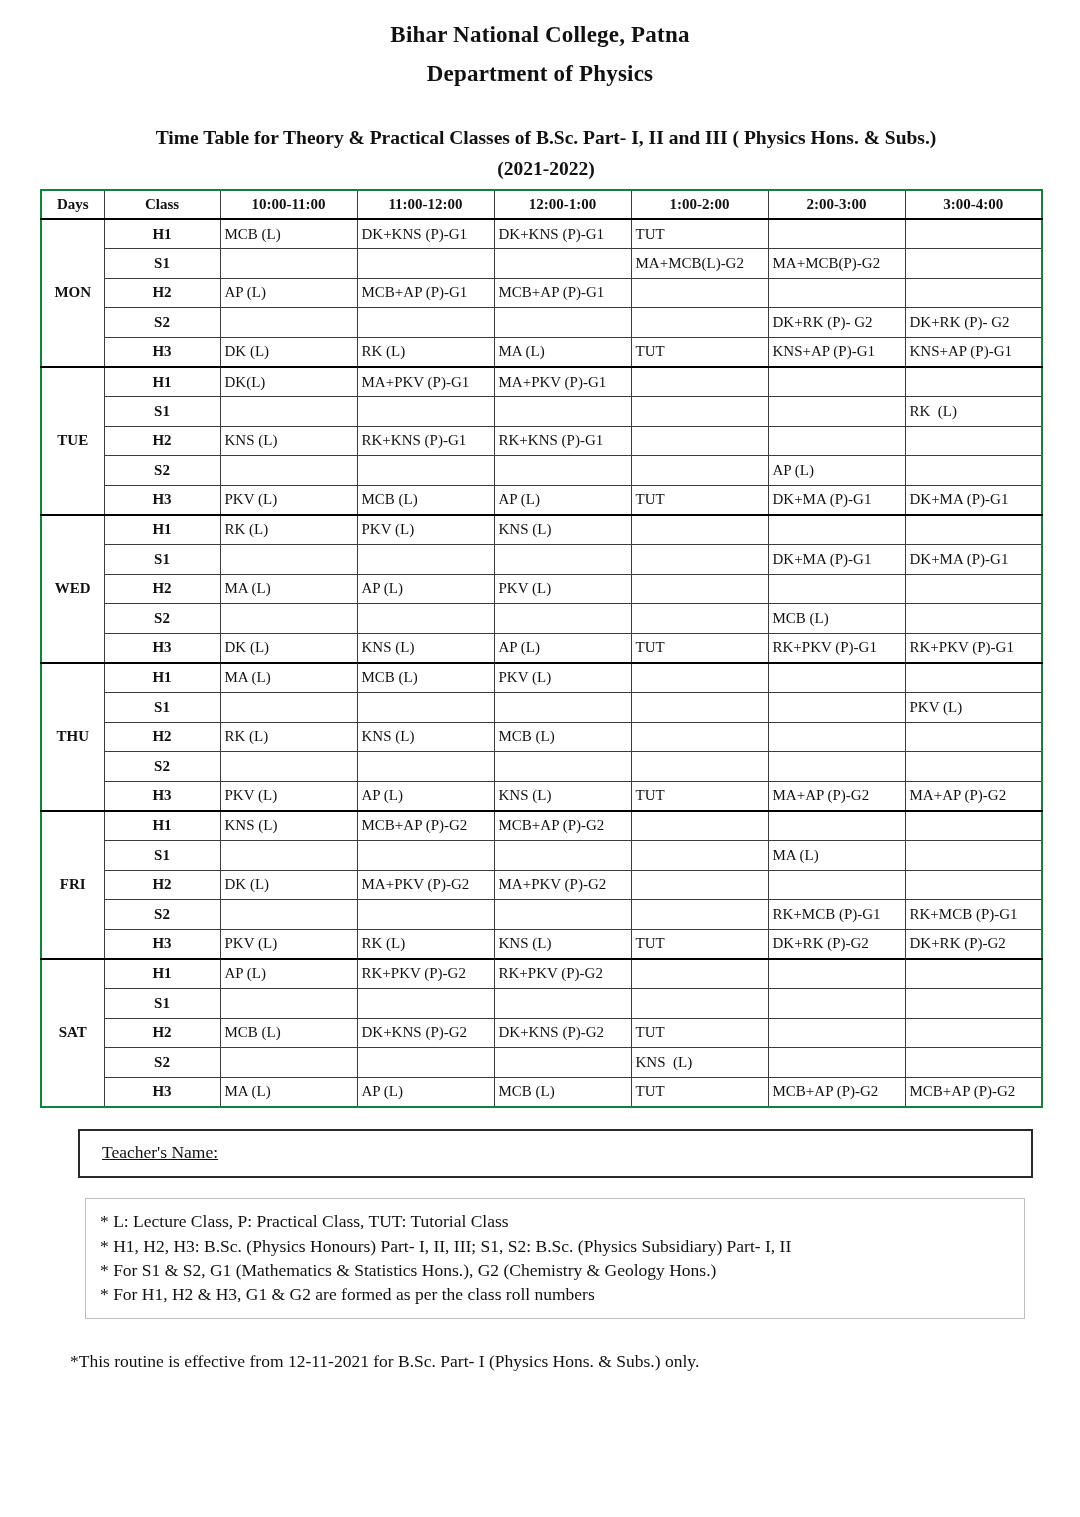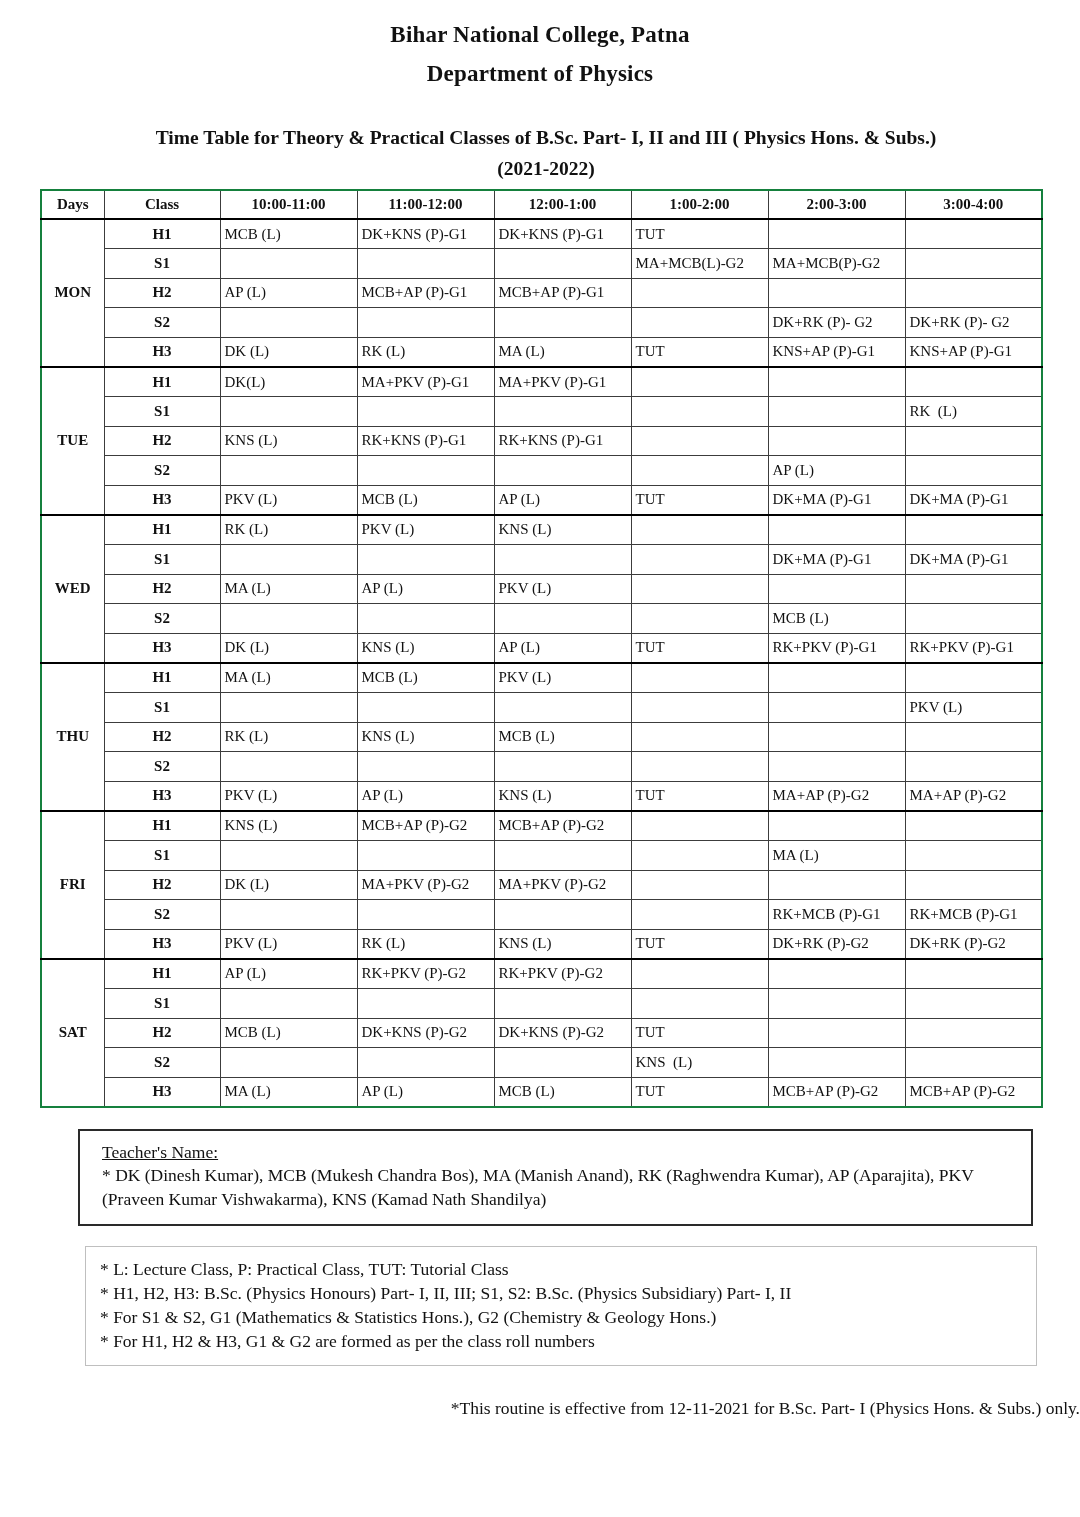--- a/index.html
+++ b/index.html
@@ -93,31 +93,30 @@
     font-size: 17.5px;
     line-height: 1.35;
   }
   .teachers-heading {
     text-decoration: underline;
   }
   .notes-box {
     margin: 20px 0 0 85px;
     width: 910px;
     border: 1px solid #bfbfbf;
-    padding: 10px 26px 12px 14px;
+    padding: 10px 14px 12px 14px;
     font-size: 17.5px;
     line-height: 1.38;
   }
   .note-line {
     margin: 0;
   }
   .footer-note {
     margin: 32px 0 0 70px;
     font-size: 17.5px;
-    text-align: right;
   }
 </style>
 </head>
 <body>
 
 <div class="page">
 
   <div class="title-block">
     <p class="title-line">Bihar National College, Patna</p>
     <p class="title-line">Department of Physics</p>
@@ -426,21 +425,20 @@
           <td class="slot-cell">MCB (L)</td>
           <td class="slot-cell">TUT</td>
           <td class="slot-cell">MCB+AP (P)-G2</td>
           <td class="slot-cell">MCB+AP (P)-G2</td>
         </tr>
       </tbody>
   </table>
 
   <div class="teachers-box">
     <span class="teachers-heading">Teacher's Name:</span><br>
-    <span>* DK (Dinesh Kumar), MCB (Mukesh Chandra Bos), MA (Manish Anand), RK (Raghwendra Kumar), AP (Aparajita), PKV (Praveen Kumar Vishwakarma), KNS (Kamad Nath Shandilya)</span>
   </div>
 
   <div class="notes-box">
       <p class="note-line">* L: Lecture Class, P: Practical Class, TUT: Tutorial Class</p>
       <p class="note-line">* H1, H2, H3: B.Sc. (Physics Honours) Part- I, II, III; S1, S2: B.Sc. (Physics Subsidiary) Part- I, II</p>
       <p class="note-line">* For S1 &amp; S2, G1 (Mathematics &amp; Statistics Hons.), G2 (Chemistry &amp; Geology Hons.)</p>
       <p class="note-line">* For H1, H2 &amp; H3, G1 &amp; G2 are formed as per the class roll numbers</p>
     </div>
 
   <p class="footer-note">*This routine is effective from 12-11-2021 for B.Sc. Part- I (Physics Hons. &amp; Subs.) only.</p>

